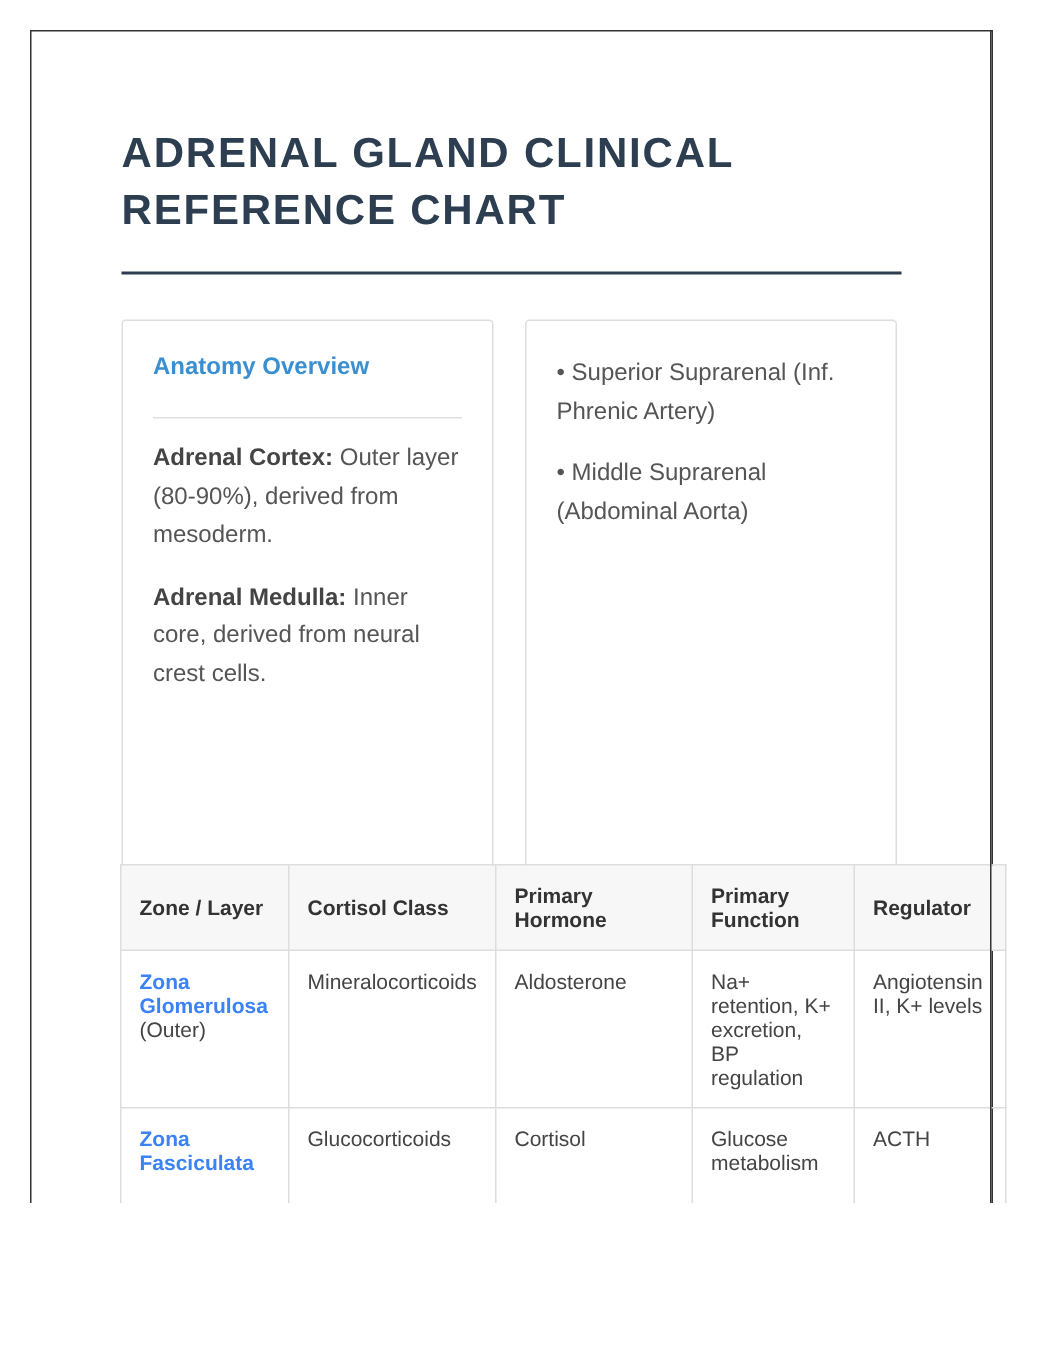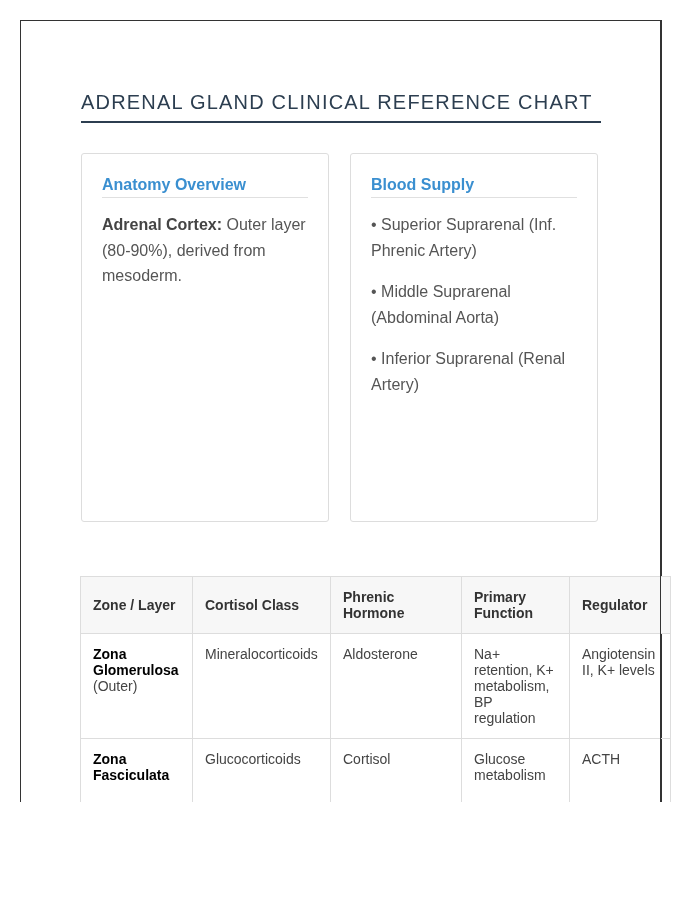--- a/index.html
+++ b/index.html
@@ -2,78 +2,77 @@
 <html><head>
   <meta charset="utf-8">
   <style>
     html, body { margin: 0; padding: 0; background: #ffffff; }
     body { width: 700px; height: 900px; position: relative; overflow: hidden;
            font-family: "Liberation Sans", sans-serif; }
     .viewport { position: absolute; left: 20px; top: 20px; width: 700px; height: 782px; overflow: hidden; }
     .frame { position: absolute; left: 0; top: 0; width: 640px; height: 900px;
              border: 1px solid #333; border-bottom: none; background: #fff; }
     .content { position: absolute; left: 60px; top: 0; width: 520px; }
-    .title { margin: 0; padding-top: 62px; font-size: 20px; line-height: 38px; font-weight: normal;
-             letter-spacing: 1.2px; color: #2c3e50; text-transform: uppercase; padding-bottom: 0;
+    .title { margin: 0; padding-top: 62px; font-size: 28px; line-height: 38px; font-weight: bold;
+             letter-spacing: 1.2px; color: #2c3e50; text-transform: uppercase; padding-bottom: 22px;
              border-bottom: 2px solid #2c3e50; }
     .cards { display: flex; gap: 21px; margin-top: 30px; }
     .card { width: 248px; height: 369px; box-sizing: border-box; border: 1px solid #dddddd; border-radius: 3px;
             padding: 22px 20px 20px 20px; background: #fff; }
-    .card-title { font-size: 16px; font-weight: bold; color: #3a8fd0; padding-bottom: 3px;
+    .card-title { font-size: 16px; font-weight: bold; color: #3a8fd0; padding-bottom: 24px;
                   border-bottom: 1px solid #e0e0e0; margin: 0 0 14px 0; }
     .card p { margin: 0 0 16px 0; font-size: 16px; line-height: 25.5px; color: #555; }
     .card p b { color: #444; }
     .table-wrap { position: absolute; left: 60px; top: 556px; }
     table { border-collapse: collapse; font-size: 14px; color: #333; }
     th, td { border: 1px solid #dddddd; padding: 12px 12px; text-align: left; vertical-align: top; line-height: 16px; }
     th { background: #f7f7f7; font-weight: bold; color: #333; vertical-align: middle; height: 32px; }
     td { height: 80px; color: #444; }
-    td .zone { font-weight: bold; color: #000000; }
+    td .zone { font-weight: bold; color: #3b82f6; }
     .right-edge { position: absolute; left: 640px; top: 0; width: 1px; height: 782px; background: #333; z-index: 5; }
   </style>
 </head>
 <body>
 
 <div class="viewport">
   <div class="frame">
     <div class="content">
       <h1 class="title">ADRENAL GLAND CLINICAL REFERENCE CHART</h1>
 
       <div class="cards">
         <div class="card">
           <h2 class="card-title">Anatomy Overview</h2>
           <p><b>Adrenal Cortex:</b><span> Outer layer (80-90%), derived from mesoderm.</span></p>
+          <p><b>Adrenal Medulla:</b><span> Inner core, derived from neural crest cells.</span></p>
         </div>
         <div class="card">
-          <h2 class="card-title">Blood Supply</h2>
           <p>• Superior Suprarenal (Inf. Phrenic Artery)</p>
           <p>• Middle Suprarenal (Abdominal Aorta)</p>
-          <p>• Inferior Suprarenal (Renal Artery)</p>
         </div>
       </div>
     </div>
   </div>
 
   <div class="table-wrap">
     <table>
       <thead>
         <tr>
           <th style="width:87px">Zone / Layer</th>
           <th style="width:113px">Cortisol Class</th>
-          <th style="width:106px">Phrenic Hormone</th>
+          <th style="width:106px">Primary Hormone</th>
           <th style="width:83px">Primary Function</th>
           <th style="width:76px">Regulator</th>
         </tr>
       </thead>
       <tbody>
         <tr>
           <td><span class="zone">Zona Glomerulosa</span><br><span>(Outer)</span></td>
           <td>Mineralocorticoids</td>
           <td>Aldosterone</td>
-          <td>Na+ retention, K+ metabolism, BP regulation</td>
+          <td>Na+ retention, K+ excretion, BP regulation</td>
           <td>Angiotensin II, K+ levels</td>
         </tr>
         <tr>
           <td><span class="zone">Zona Fasciculata</span></td>
           <td>Glucocorticoids</td>
           <td>Cortisol</td>
           <td>Glucose metabolism</td>
           <td>ACTH</td>
         </tr>
       </tbody>

